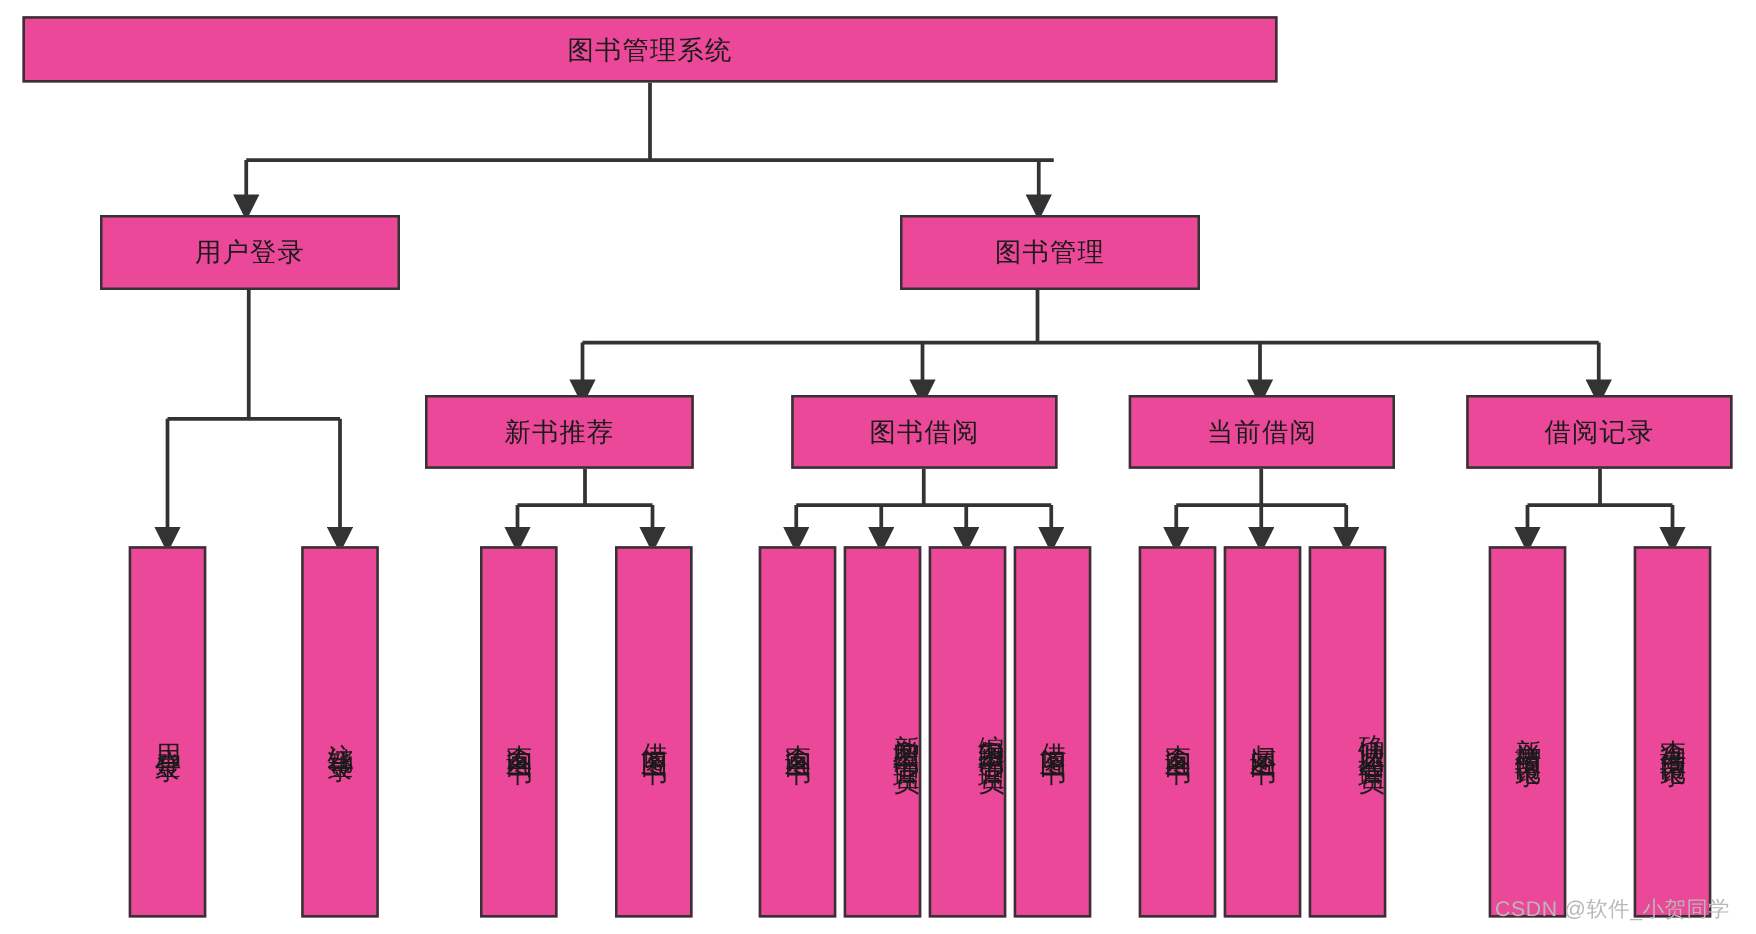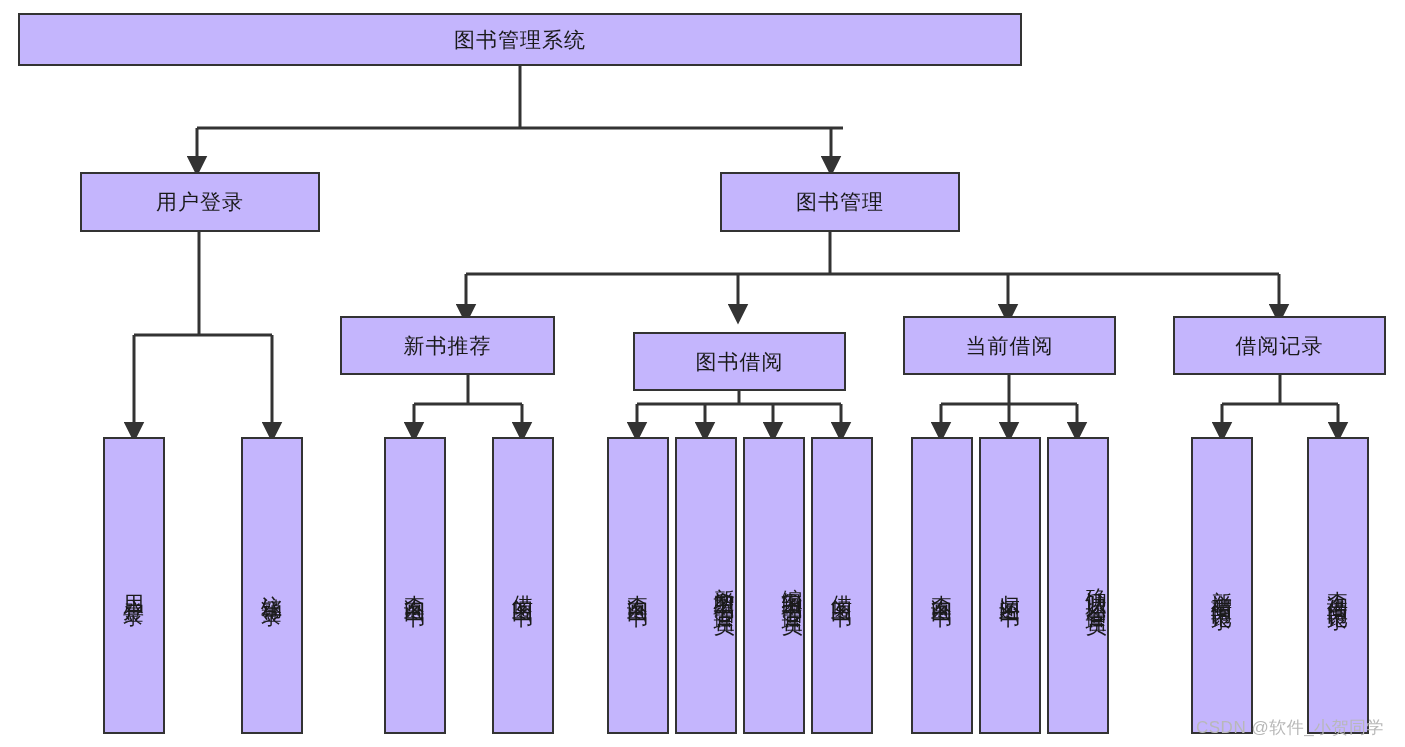--- a/index.html
+++ b/index.html
@@ -22,21 +22,21 @@
     position: absolute;
     left: 0;
     top: 0;
     width: 1405px;
     height: 747px;
     pointer-events: none;
   }
   .node {
     position: absolute;
     box-sizing: border-box;
-    background: #c4b5fd;
+    background: #ec4899;
     border: 2px solid #333333;
     display: flex;
     align-items: center;
     justify-content: center;
     color: #1a1a1a;
   }
   .node-h {
     font-size: 21px;
     letter-spacing: 1px;
     white-space: nowrap;
@@ -126,21 +126,21 @@
   <div class="node node-h" style="left:80px; top:172px; width:240px; height:60px;">
     <span>用户登录</span>
   </div>
   <div class="node node-h" style="left:710px; top:172px; width:240px; height:60px;margin-left:10px;">
     <span>图书管理</span>
   </div>
 
   <div class="node node-h" style="left:340px; top:316px; width:215px; height:59px;">
     <span>新书推荐</span>
   </div>
-  <div class="node node-h" style="left:633px; top:332px; width:213px; height:59px;">
+  <div class="node node-h" style="left:633px; top:316px; width:213px; height:59px;">
     <span>图书借阅</span>
   </div>
   <div class="node node-h" style="left:1173px; top:316px; width:213px; height:59px;">
     <span>借阅记录</span>
   </div>
   <div class="node node-h" style="left:903px; top:316px; width:213px; height:59px;">
     <span>当前借阅</span>
   </div>
 
   <div class="node node-v center-v" style="left:103px; top:437px; width:62px; height:297px;">

